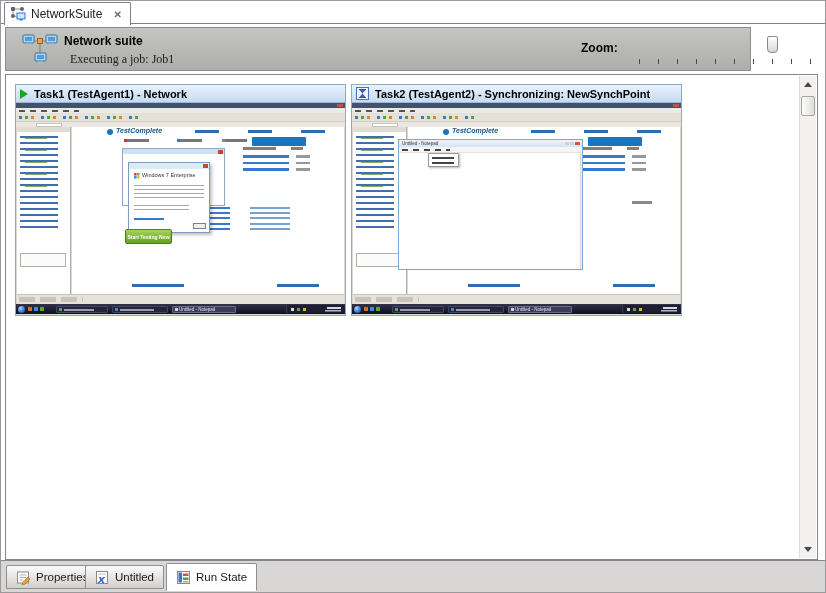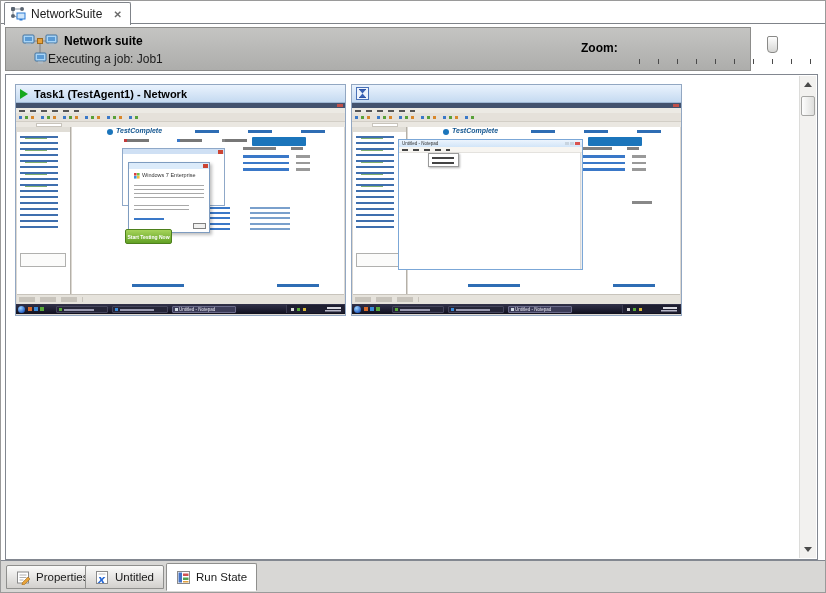--- a/index.html
+++ b/index.html
@@ -12,21 +12,21 @@
   .doc-tab { position:absolute; left:3px; top:1px; height:23px; padding:0 8px 0 5px; background:#fff;
              border:1px solid #7f8389; border-bottom:none; border-radius:2px 2px 0 0;
              display:flex; align-items:center; gap:5px; font-size:12px; color:#1a1a1a; z-index:2; }
   .doc-tab .close { color:#6a6a6a; font-size:10px; font-weight:bold; margin-left:6px; cursor:default; }
 
   
   .suitehdr { position:absolute; left:4px; top:26px; width:746px; height:44px;
               background:linear-gradient(#c4c4c2,#adadab); border:1px solid #8c8c8a; }
   .suitehdr .nicon { position:absolute; left:16px; top:5px; }
   .htitle { position:absolute; left:58px; top:6px; font-size:12px; font-weight:bold; color:#000; }
-  .hsub   { position:absolute; left:42px; top:24px; font-size:12px; color:#1a1a1a; }
+  .hsub   { position:absolute; left:64px; top:24px; font-size:12px; color:#1a1a1a;font-family:Liberation Serif, serif; }
   .zoomlbl{ position:absolute; left:575px; top:13px; font-size:12px; font-weight:bold; color:#000; }
   .slider { position:absolute; left:629px; top:8px; width:180px; height:30px; }
   .tick   { position:absolute; bottom:2px; width:1px; height:5px; background:#4a4a4a; }
   .sthumb { position:absolute; top:0; width:11px; height:17px; background:linear-gradient(#fefefe,#d6d6d4);
             border:1px solid #8a8a88; border-radius:2px 2px 4px 4px; }
 
   
   .main { position:absolute; left:4px; top:73px; width:813px; height:486px; background:#fff; border:1px solid #828790; }
 
   
@@ -287,20 +287,21 @@
       </div>
     </div>
 
     <div class="task" style="left:345px">
       <div class="taskhdr">
         <svg width="13" height="13" viewBox="0 0 13 13">
           <rect x="0.5" y="0.5" width="12" height="12" fill="#eef4fc" stroke="#4a72b8"></rect>
           <path d="M3 2.5h7M3 10.5h7" stroke="#2f55a8" stroke-width="1" fill="none"></path>
           <path d="M3.5 3h6L6.5 6.5 3.5 3z M3.5 10h6L6.5 6.5 3.5 10z" fill="#3a62b4"></path>
         </svg>
+        <span>Task2 (TestAgent2) - Synchronizing: NewSynchPoint</span>
       </div>
       <div class="shot">
         <div class="a sh-titlebar">
             <div class="a sh-close"></div>
           </div>
         <div class="a sh-menubar"></div>
         <div class="a sh-menutext"></div>
         <div class="a sh-toolbar"></div>
         <div class="a sh-tooldots"></div>
         <div class="a sh-tabrow"></div>

